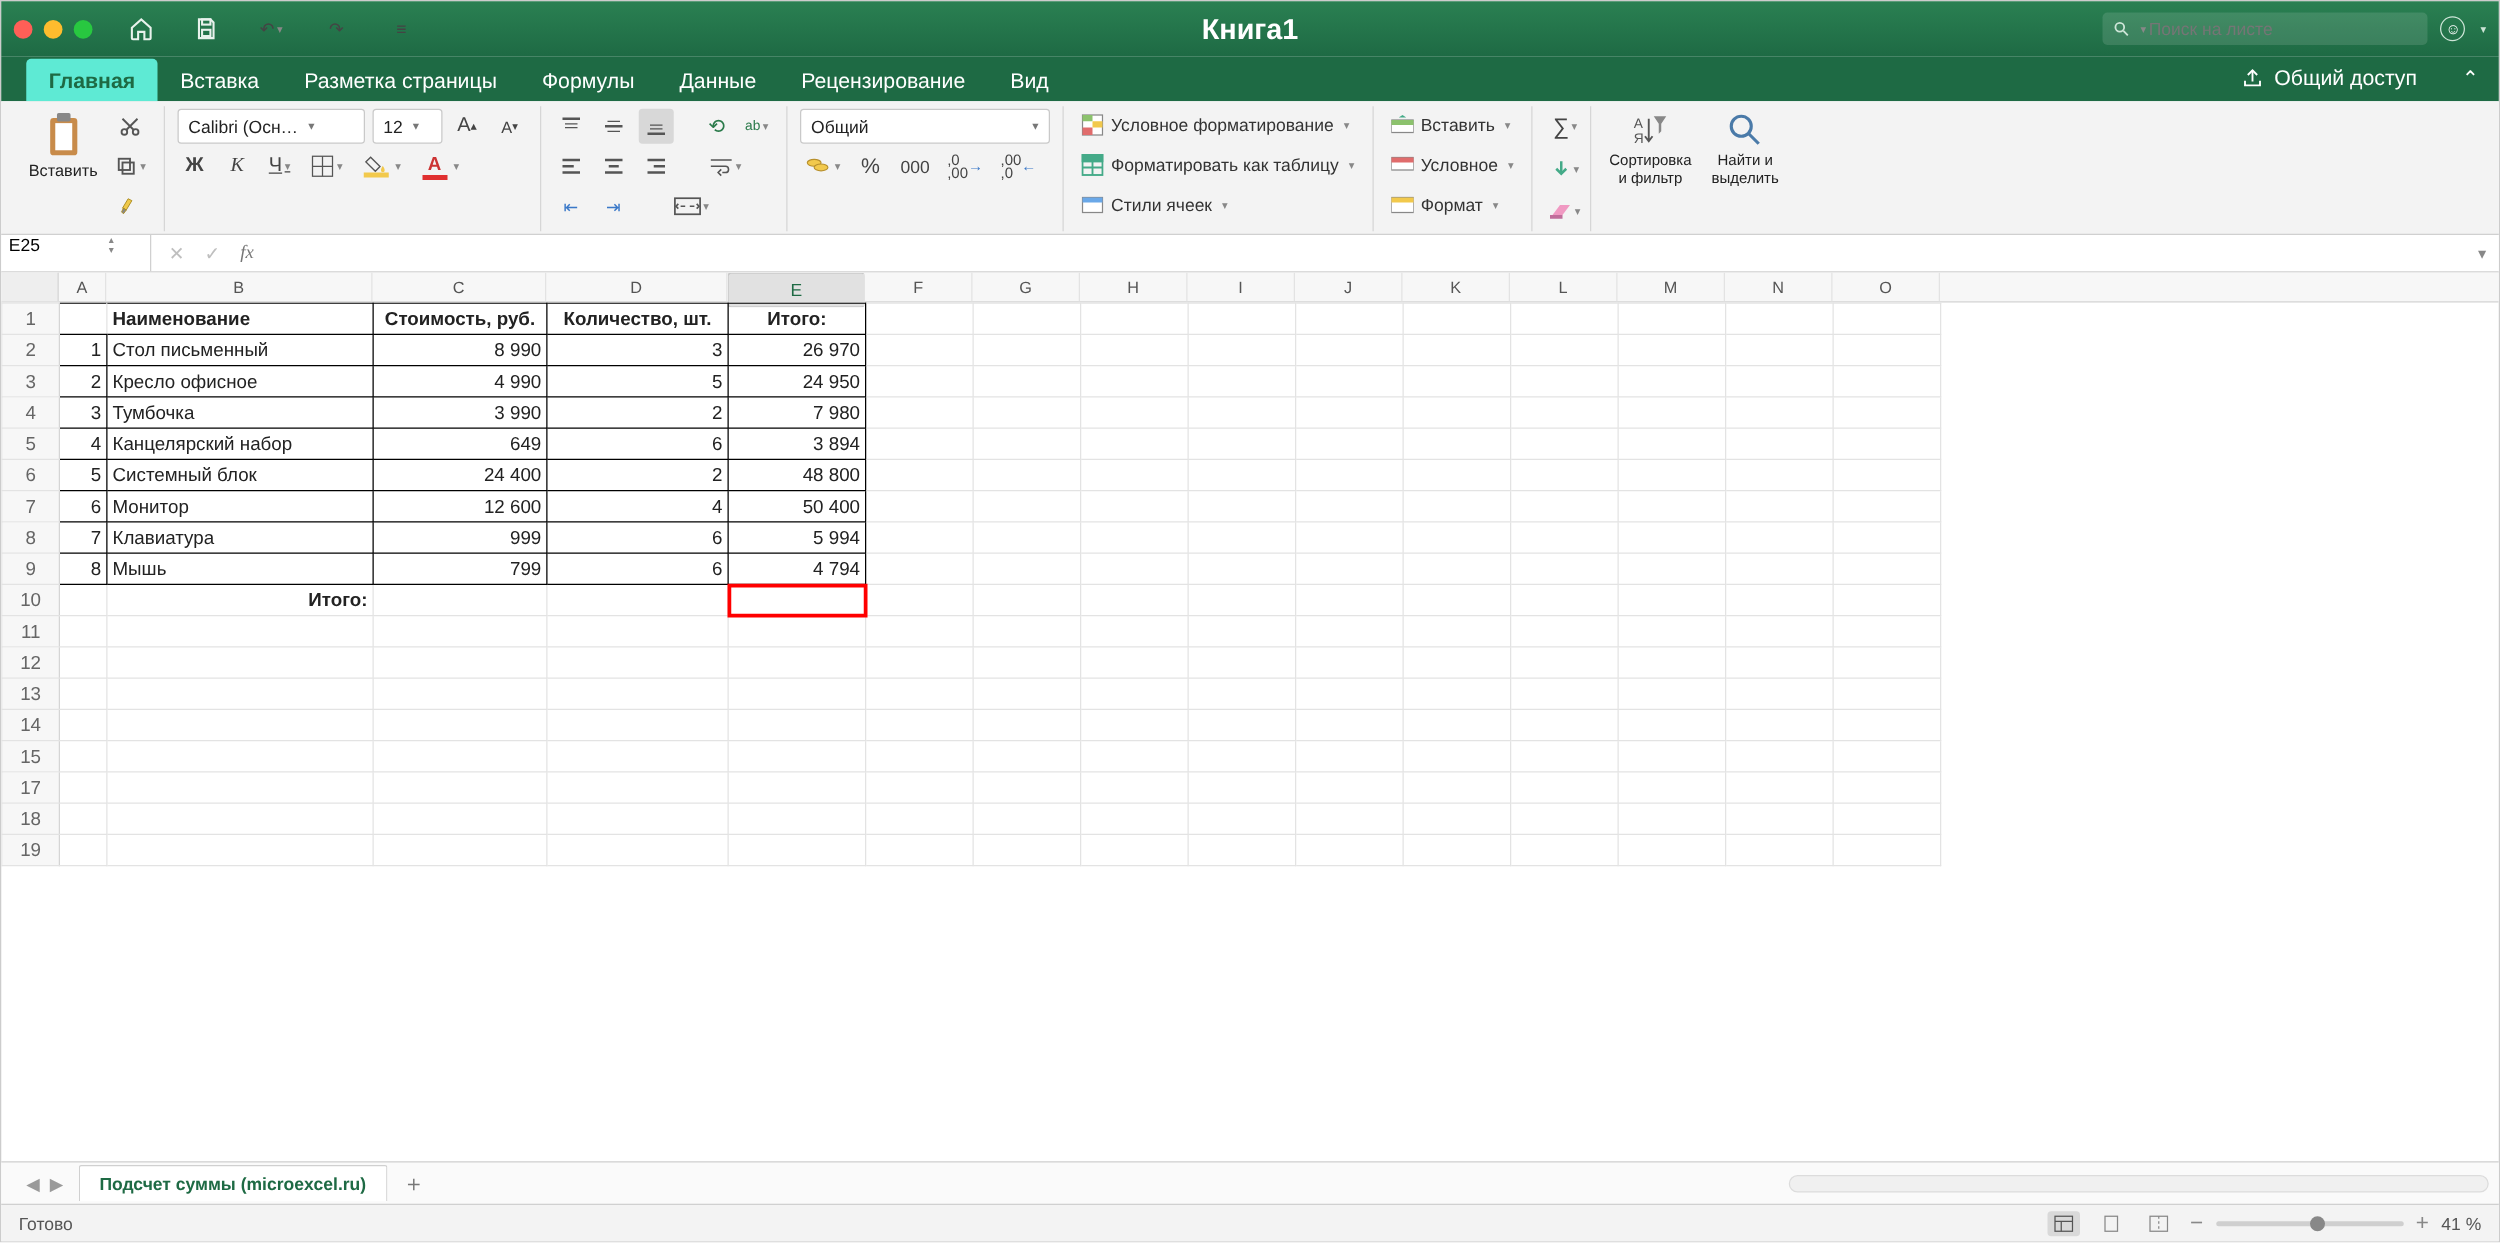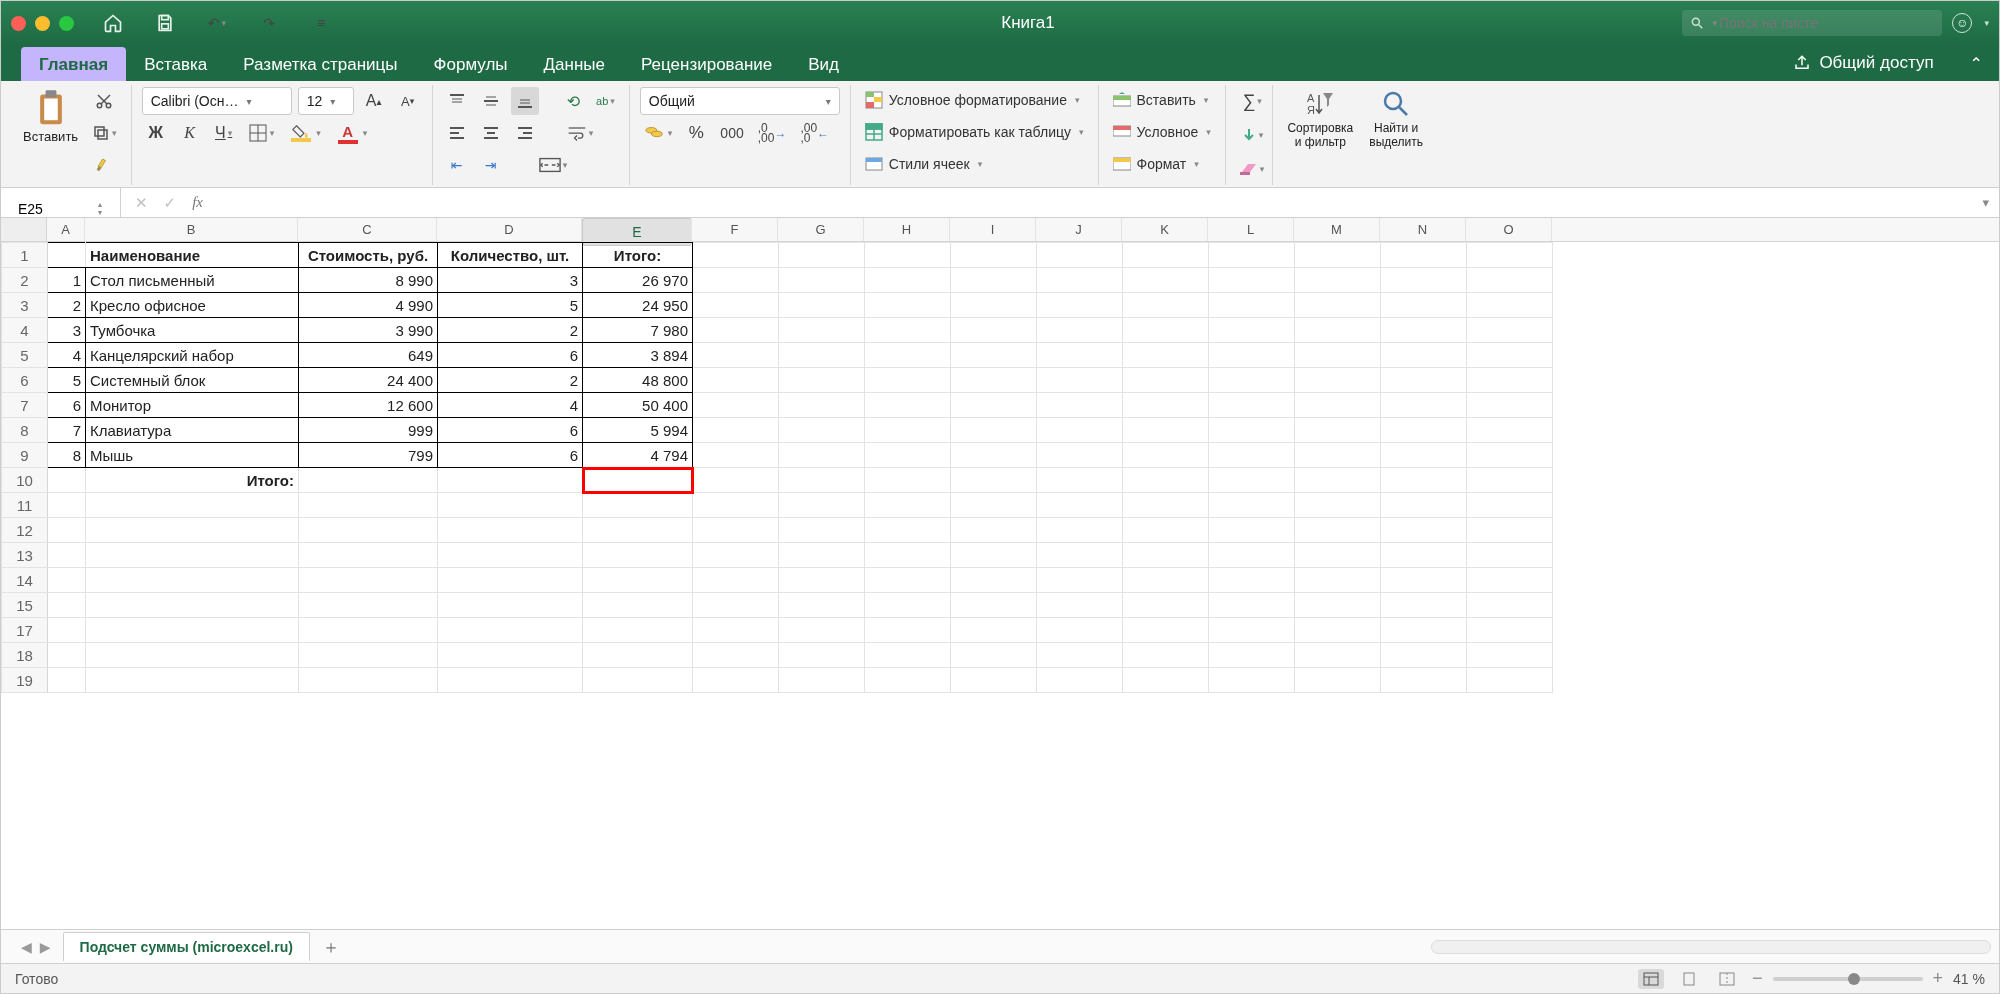--- a/index.html
+++ b/index.html
@@ -7,30 +7,30 @@
   .window { width: 2000px; height: 994px; background: #fff; border: 1px solid #ccc; display: flex; flex-direction: column; }
 
   
   .titlebar { height: 44px; background: linear-gradient(#2a8052, #1e6a44); color: #fff; display: flex; align-items: center; padding: 0 10px; position: relative; }
   .traffic { display: flex; gap: 9px; margin-right: 25px; }
   .traffic div { width: 15px; height: 15px; border-radius: 50%; }
   .tl-close { background: #ff5f57; }
   .tl-min  { background: #febc2e; }
   .tl-max  { background: #28c840; }
   .tb-icons { display: flex; gap: 24px; align-items: center; font-size: 18px; color: #e8f2ec; }
-  .titlebar .title { position: absolute; left: 50%; transform: translateX(-50%); font-size: 17px; font-weight: 400; margin-left: 28px; }
+  .titlebar .title { position: absolute; left: 50%; transform: translateX(-50%); font-size: 23px; font-weight: 700; }
   .tb-right { margin-left: auto; display: flex; align-items: center; gap: 10px; }
   .search { width: 260px; height: 26px; background: rgba(255,255,255,0.12); border-radius: 4px; display: flex; align-items: center; padding: 0 8px; color: #cde5d7; font-size: 14px; }
   .search input { background: transparent; border: none; outline: none; color: #cde5d7; font-size: 14px; width: 100%; }
   .smiley { width: 20px; height: 20px; border: 1.5px solid #cde5d7; border-radius: 50%; display:flex; align-items:center; justify-content:center; font-size:12px;}
 
   
   .tabsrow { height: 36px; background: #1e6a44; display: flex; align-items: flex-end; padding-left: 20px; }
   .tab { padding: 8px 18px 6px; color: #fff; font-size: 17px; cursor: pointer; }
-  .tab.active { background: #c4b5fd; color: #1e6a44; font-weight: 600; border-radius: 4px 4px 0 0; }
+  .tab.active { background: #5eead4; color: #1e6a44; font-weight: 600; border-radius: 4px 4px 0 0; }
   .share { margin-left: auto; color: #fff; font-size: 17px; padding: 8px 20px; display:flex; align-items:center; gap:8px;}
   .chev { font-size: 16px; color:#fff; padding:8px 16px; }
 
   
   .ribbon { min-height: 96px; background: #f3f3f3; border-bottom: 1px solid #d0d0d0; display: flex; align-items: stretch; padding: 4px 8px 2px; gap: 0; }
   .group { display: flex; flex-direction: column; justify-content: flex-start; padding: 2px 10px; border-right: 1px solid #d6d6d6; }
   .group:last-child { border-right: none; }
   .group .rows { display: flex; flex-direction: column; gap: 4px; }
   .btnrow { display: flex; align-items: center; gap: 6px; }
   .rbtn { height: 28px; min-width: 28px; display: flex; align-items: center; justify-content: center; padding: 0 4px; border-radius: 3px; font-size: 14px; color:#444; cursor: pointer; }
@@ -42,21 +42,21 @@
   .italic { font-style: italic; font-size:16px; font-family: Georgia, serif;}
   .under { text-decoration: underline; font-size:16px;}
   .colorbox { width:26px; height:22px; display:flex; flex-direction:column; align-items:center; justify-content:center;}
   .colorbox .bar { height:4px; width:20px; }
   .dd-caret { font-size:9px; color:#888; margin-left:2px; }
   .textbtn { display:flex; align-items:center; gap:6px; font-size:14px; color:#333; height:26px; padding:0 4px; cursor:pointer;}
   .textbtn .micon{ font-size:16px; }
 
   
   .fbar { height: 30px; border-bottom: 1px solid #d0d0d0; display: flex; align-items: center; background:#fff; }
-  .namebox { width: 120px; border-right: 1px solid #d0d0d0; padding: 0 17px; display:flex; align-items:flex-end; height:100%; }
+  .namebox { width: 120px; border-right: 1px solid #d0d0d0; padding: 0 6px; display:flex; align-items:flex-start; height:100%; }
   .namebox input { border: none; outline:none; width: 80px; font-size:14px; }
   .spin { display:flex; flex-direction:column; font-size:8px; color:#888; line-height:8px;}
   .fbtns { display:flex; gap:16px; padding:0 14px; color:#bfbfbf; font-size:15px; align-items:center;}
   .fx { font-style: italic; font-family: Georgia, serif; font-size:15px; color:#777;}
   .fbar .expand { margin-left:auto; padding:0 10px; color:#888;}
 
   
   .gridwrap { flex: 1; overflow: hidden; position: relative; display:flex; flex-direction:column; }
   .colhdr { display:flex; background:#f7f7f7; border-bottom:1px solid #d5d5d5; height:24px; font-size:13px; color:#555;}
   .colhdr .corner { width: 46px; border-right:1px solid #d5d5d5; background:#eee;}

